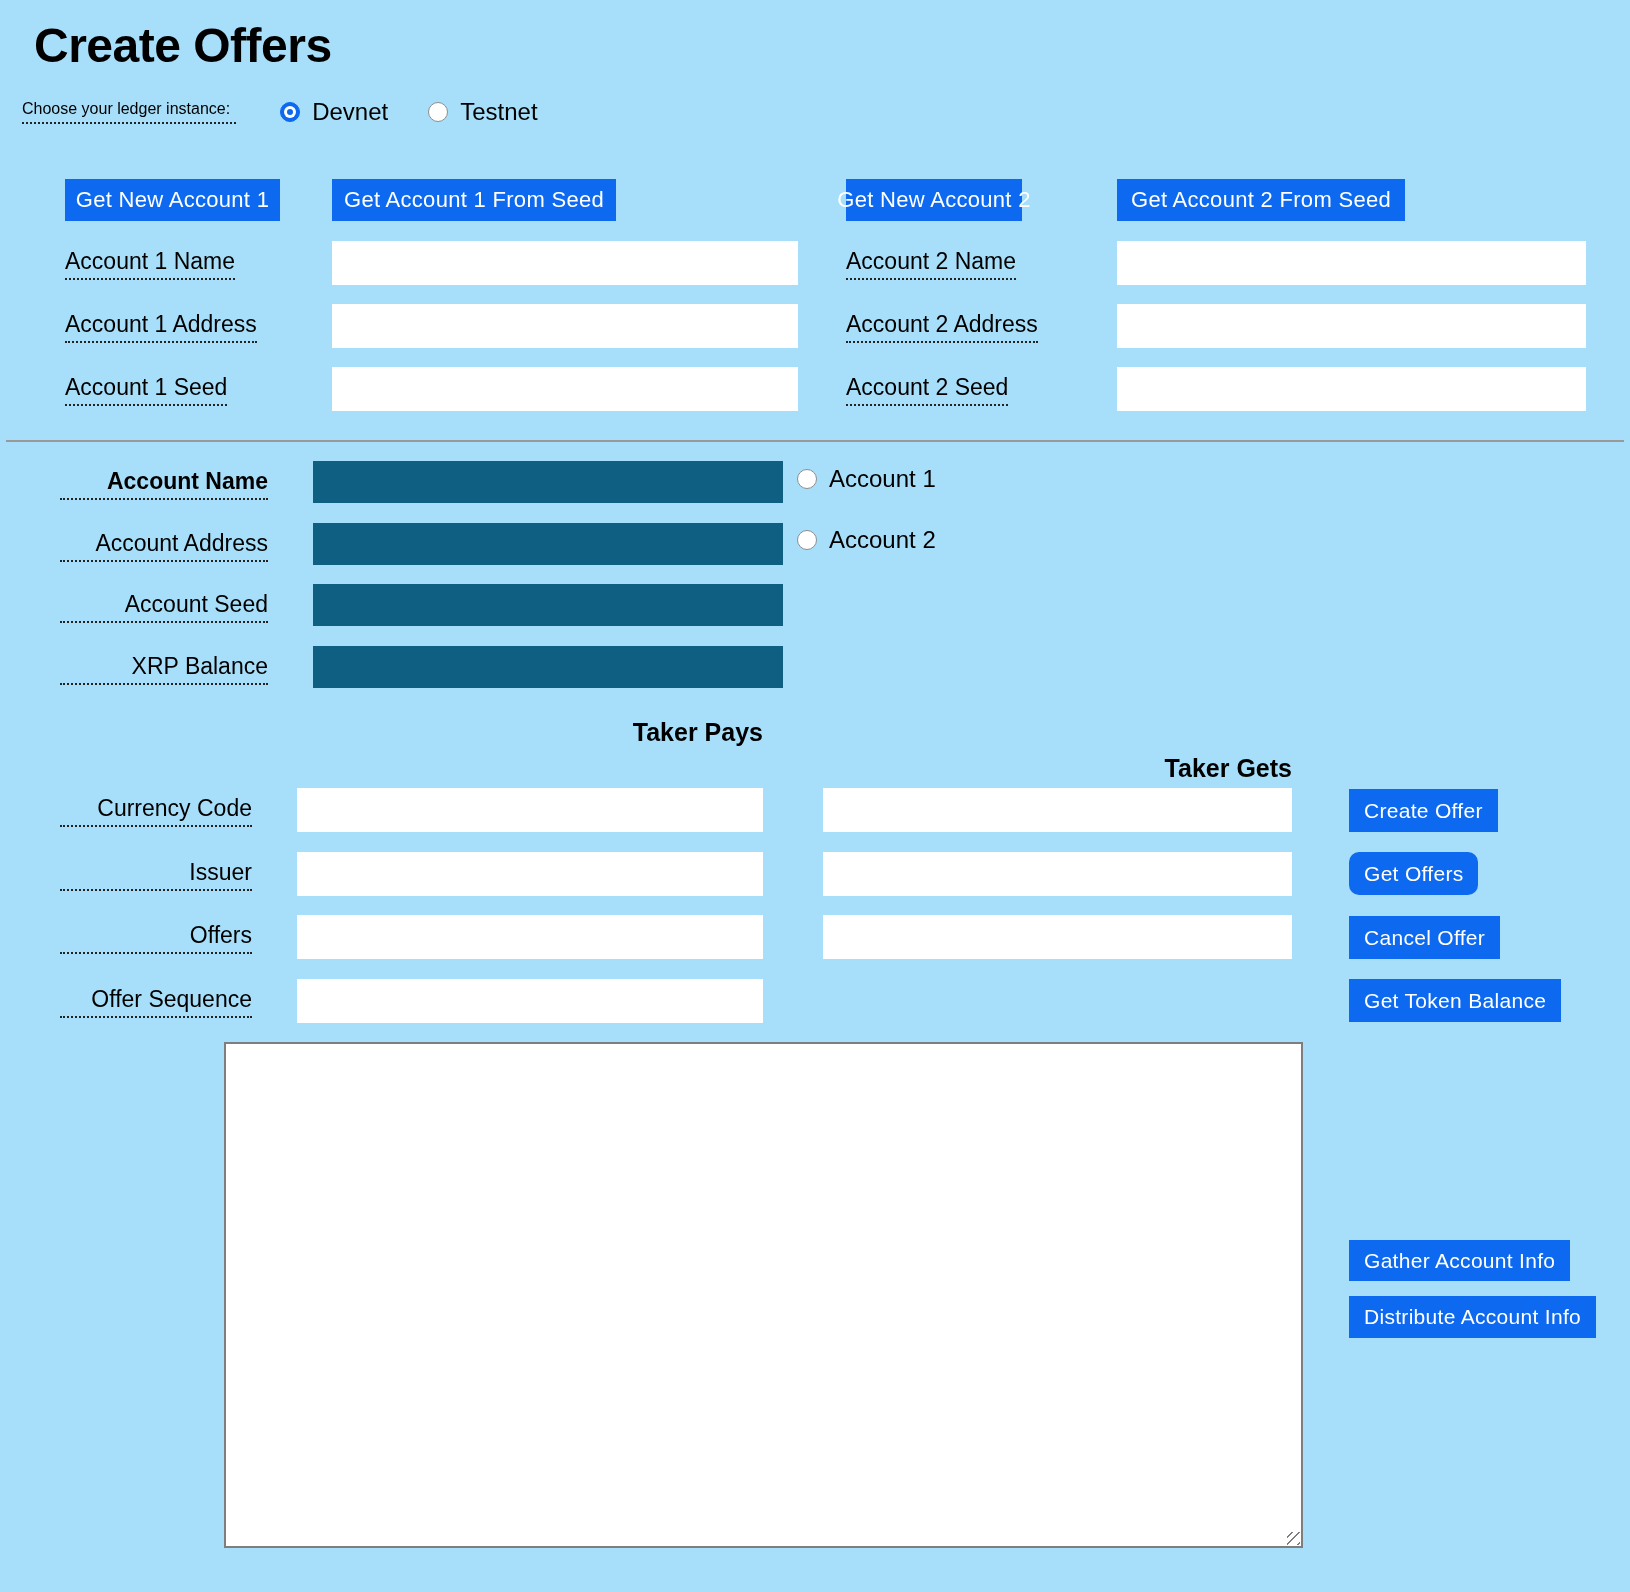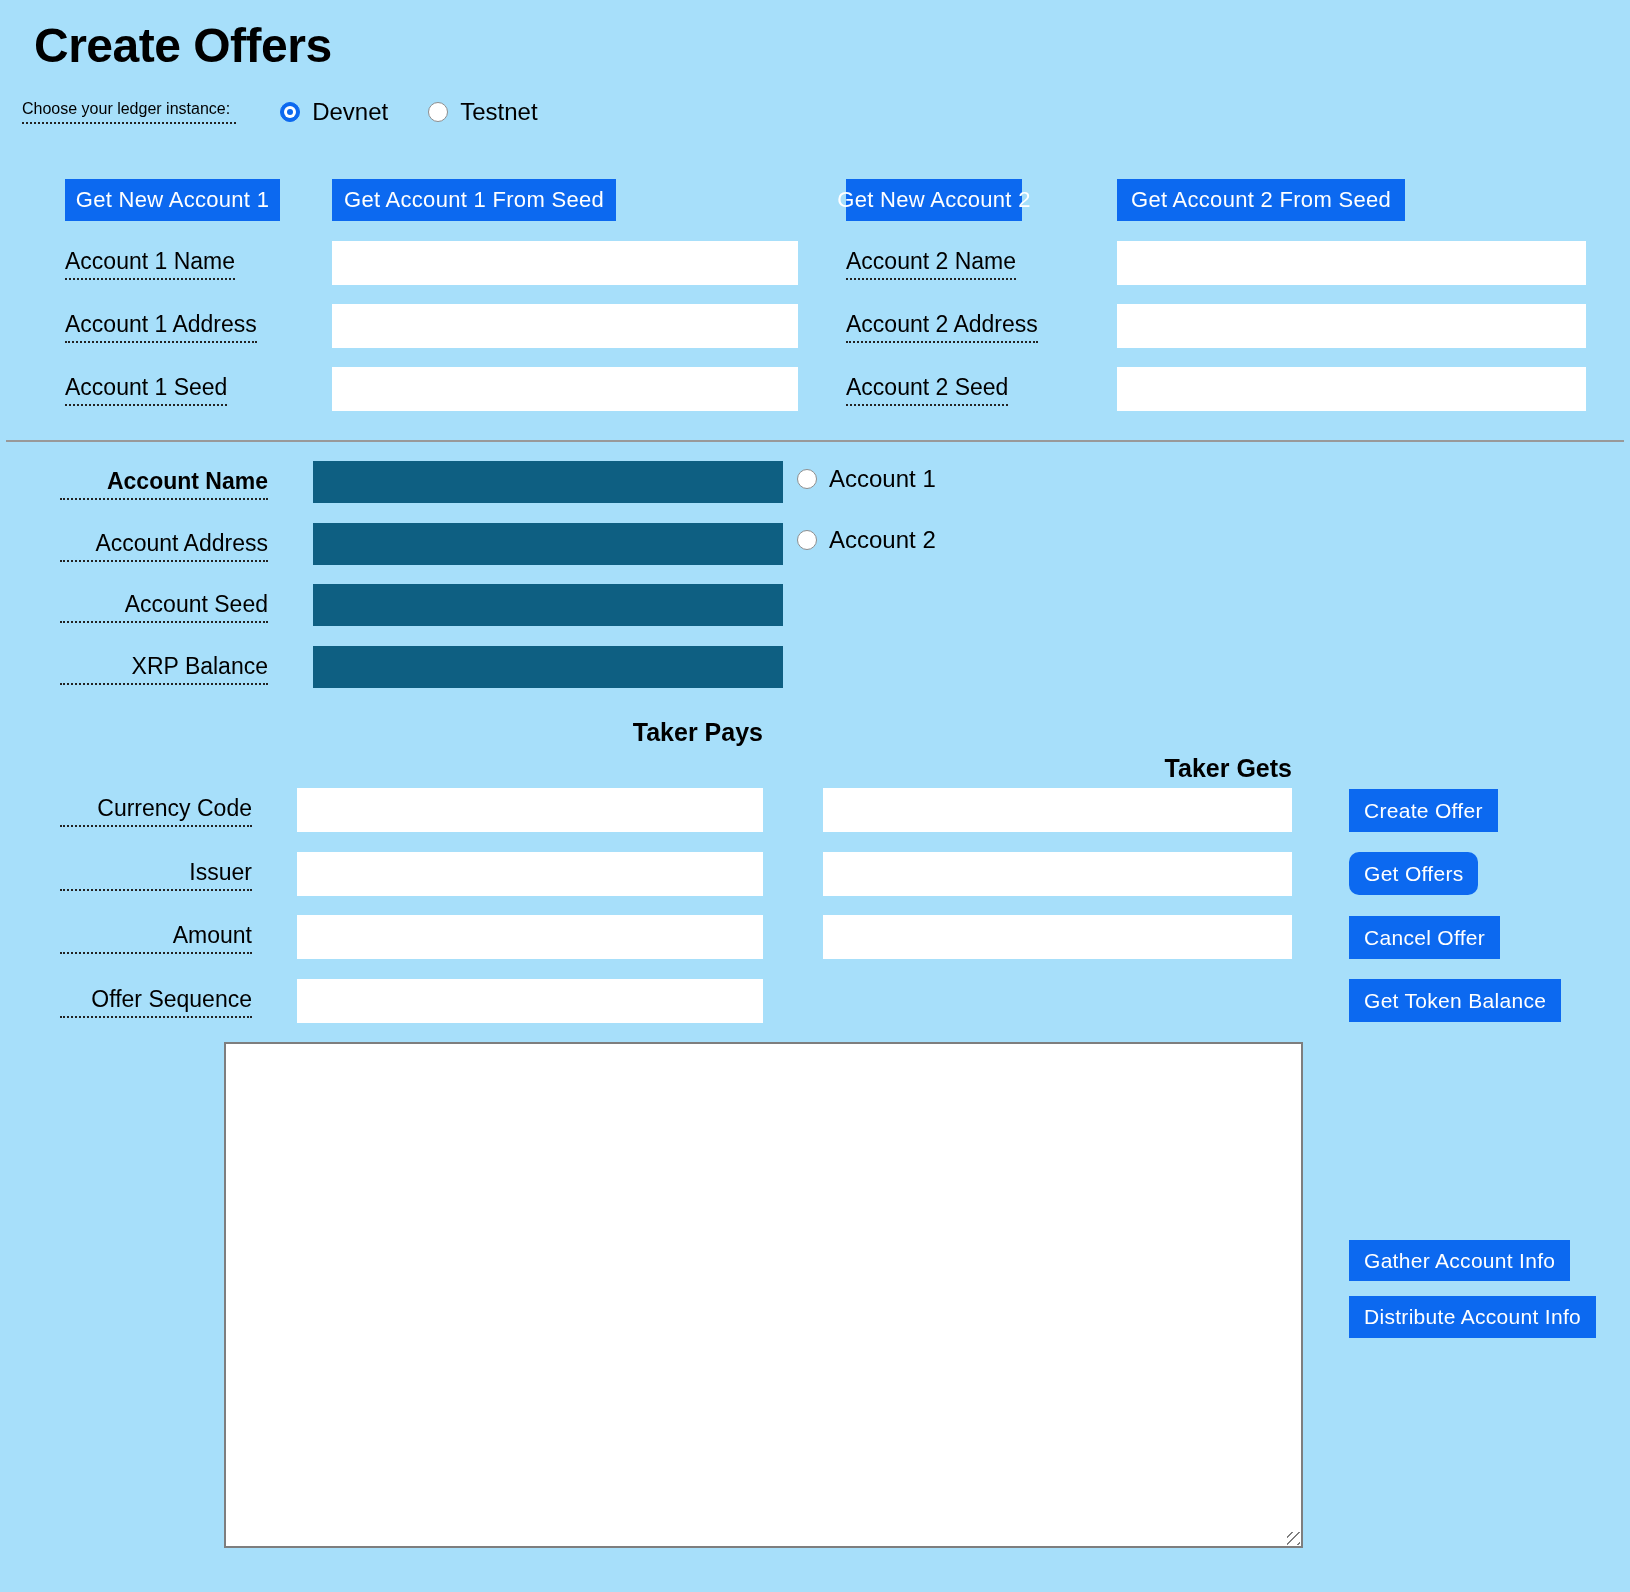--- a/index.html
+++ b/index.html
@@ -258,21 +258,21 @@
 <label class="abs radio" data-name="account2-select-radio">
   <span class="rb" data-name="account2-select-radio-circle"></span>
   <span data-name="account2-select-radio-label">Account 2</span>
 </label>
 
 <div class="abs col-header" data-name="taker-pays-header">Taker Pays</div>
 <div class="abs col-header" data-name="taker-gets-header">Taker Gets</div>
 
 <span class="abs lbl lbl-right" data-name="currency-code-label">Currency Code</span>
 <span class="abs lbl lbl-right" data-name="issuer-label">Issuer</span>
-<span class="abs lbl lbl-right" data-name="amount-label">Amount</span>
+<span class="abs lbl lbl-right" data-name="amount-label">Offers</span>
 <span class="abs lbl lbl-right" data-name="offer-sequence-label">Offer Sequence</span>
 
 <input class="abs tinput" type="text" data-name="taker-pays-currency-input" value="" style="">
 <input class="abs tinput" type="text" data-name="taker-pays-issuer-input" value="" style="">
 <input class="abs tinput" type="text" data-name="taker-pays-amount-input" value="" style="">
 <input class="abs tinput" type="text" data-name="offer-sequence-input" value="" style="">
 
 <input class="abs tinput" type="text" data-name="taker-gets-currency-input" value="" style="">
 <input class="abs tinput" type="text" data-name="taker-gets-issuer-input" value="" style="">
 <input class="abs tinput" type="text" data-name="taker-gets-amount-input" value="" style="">

